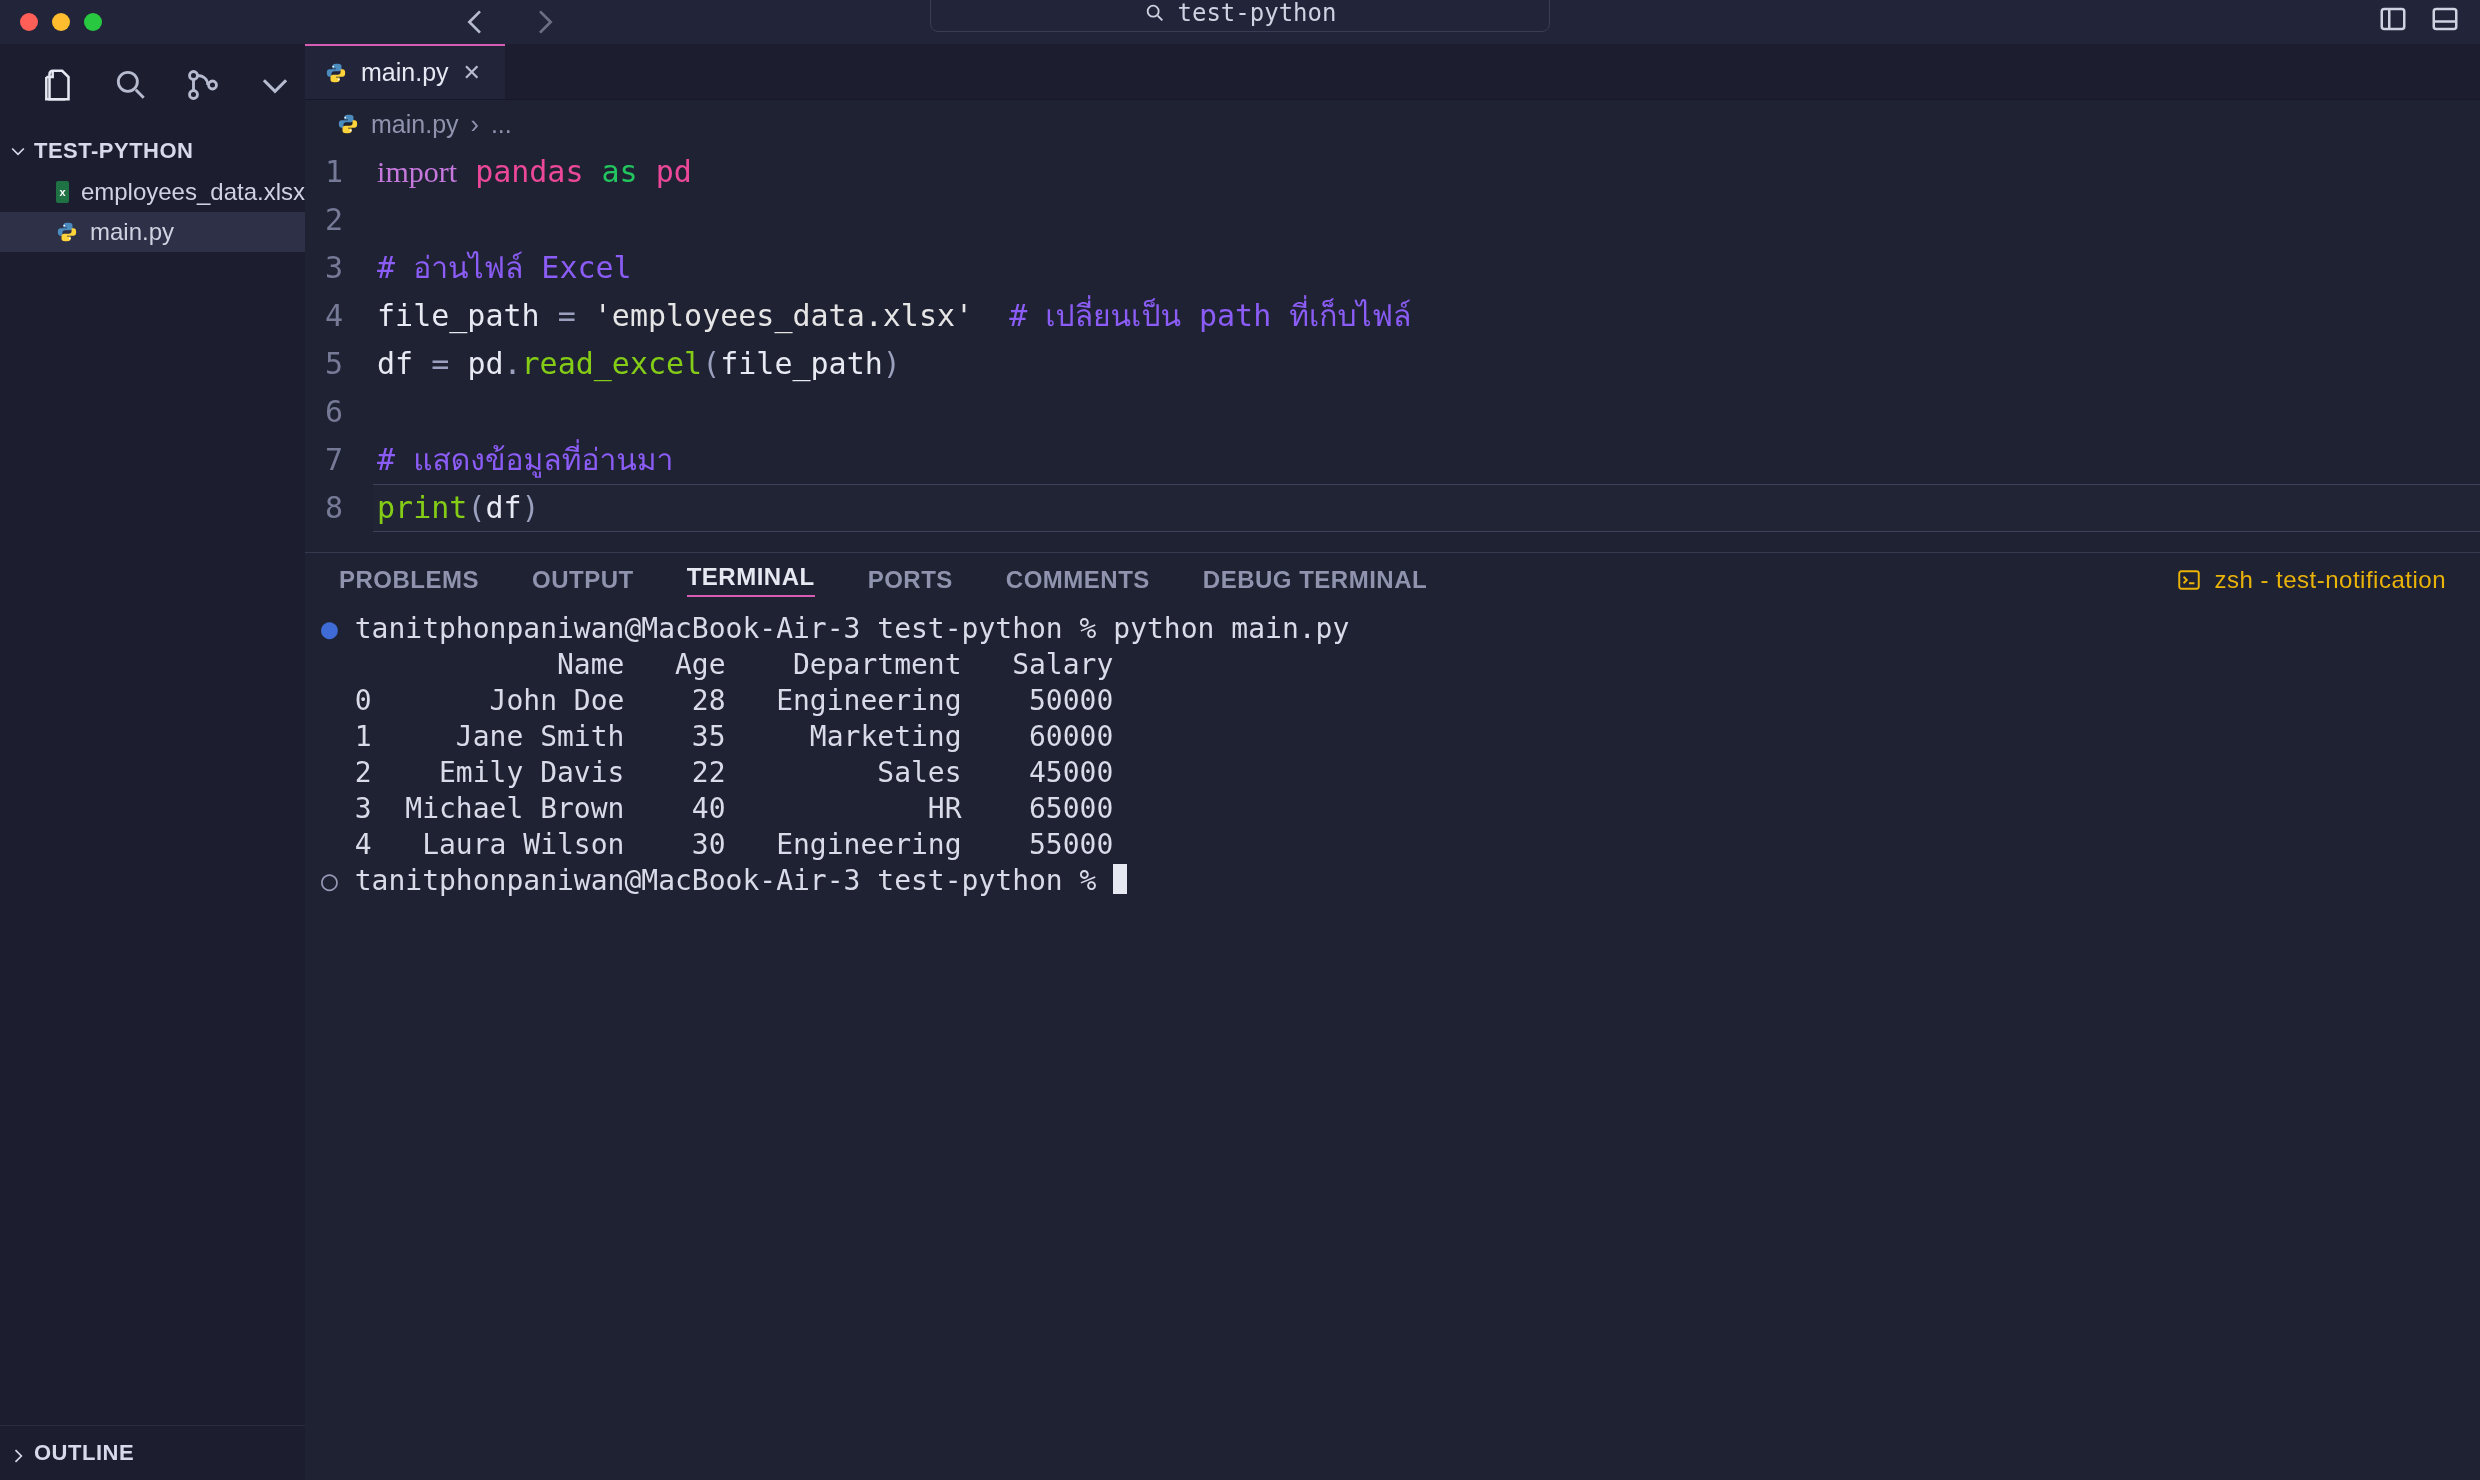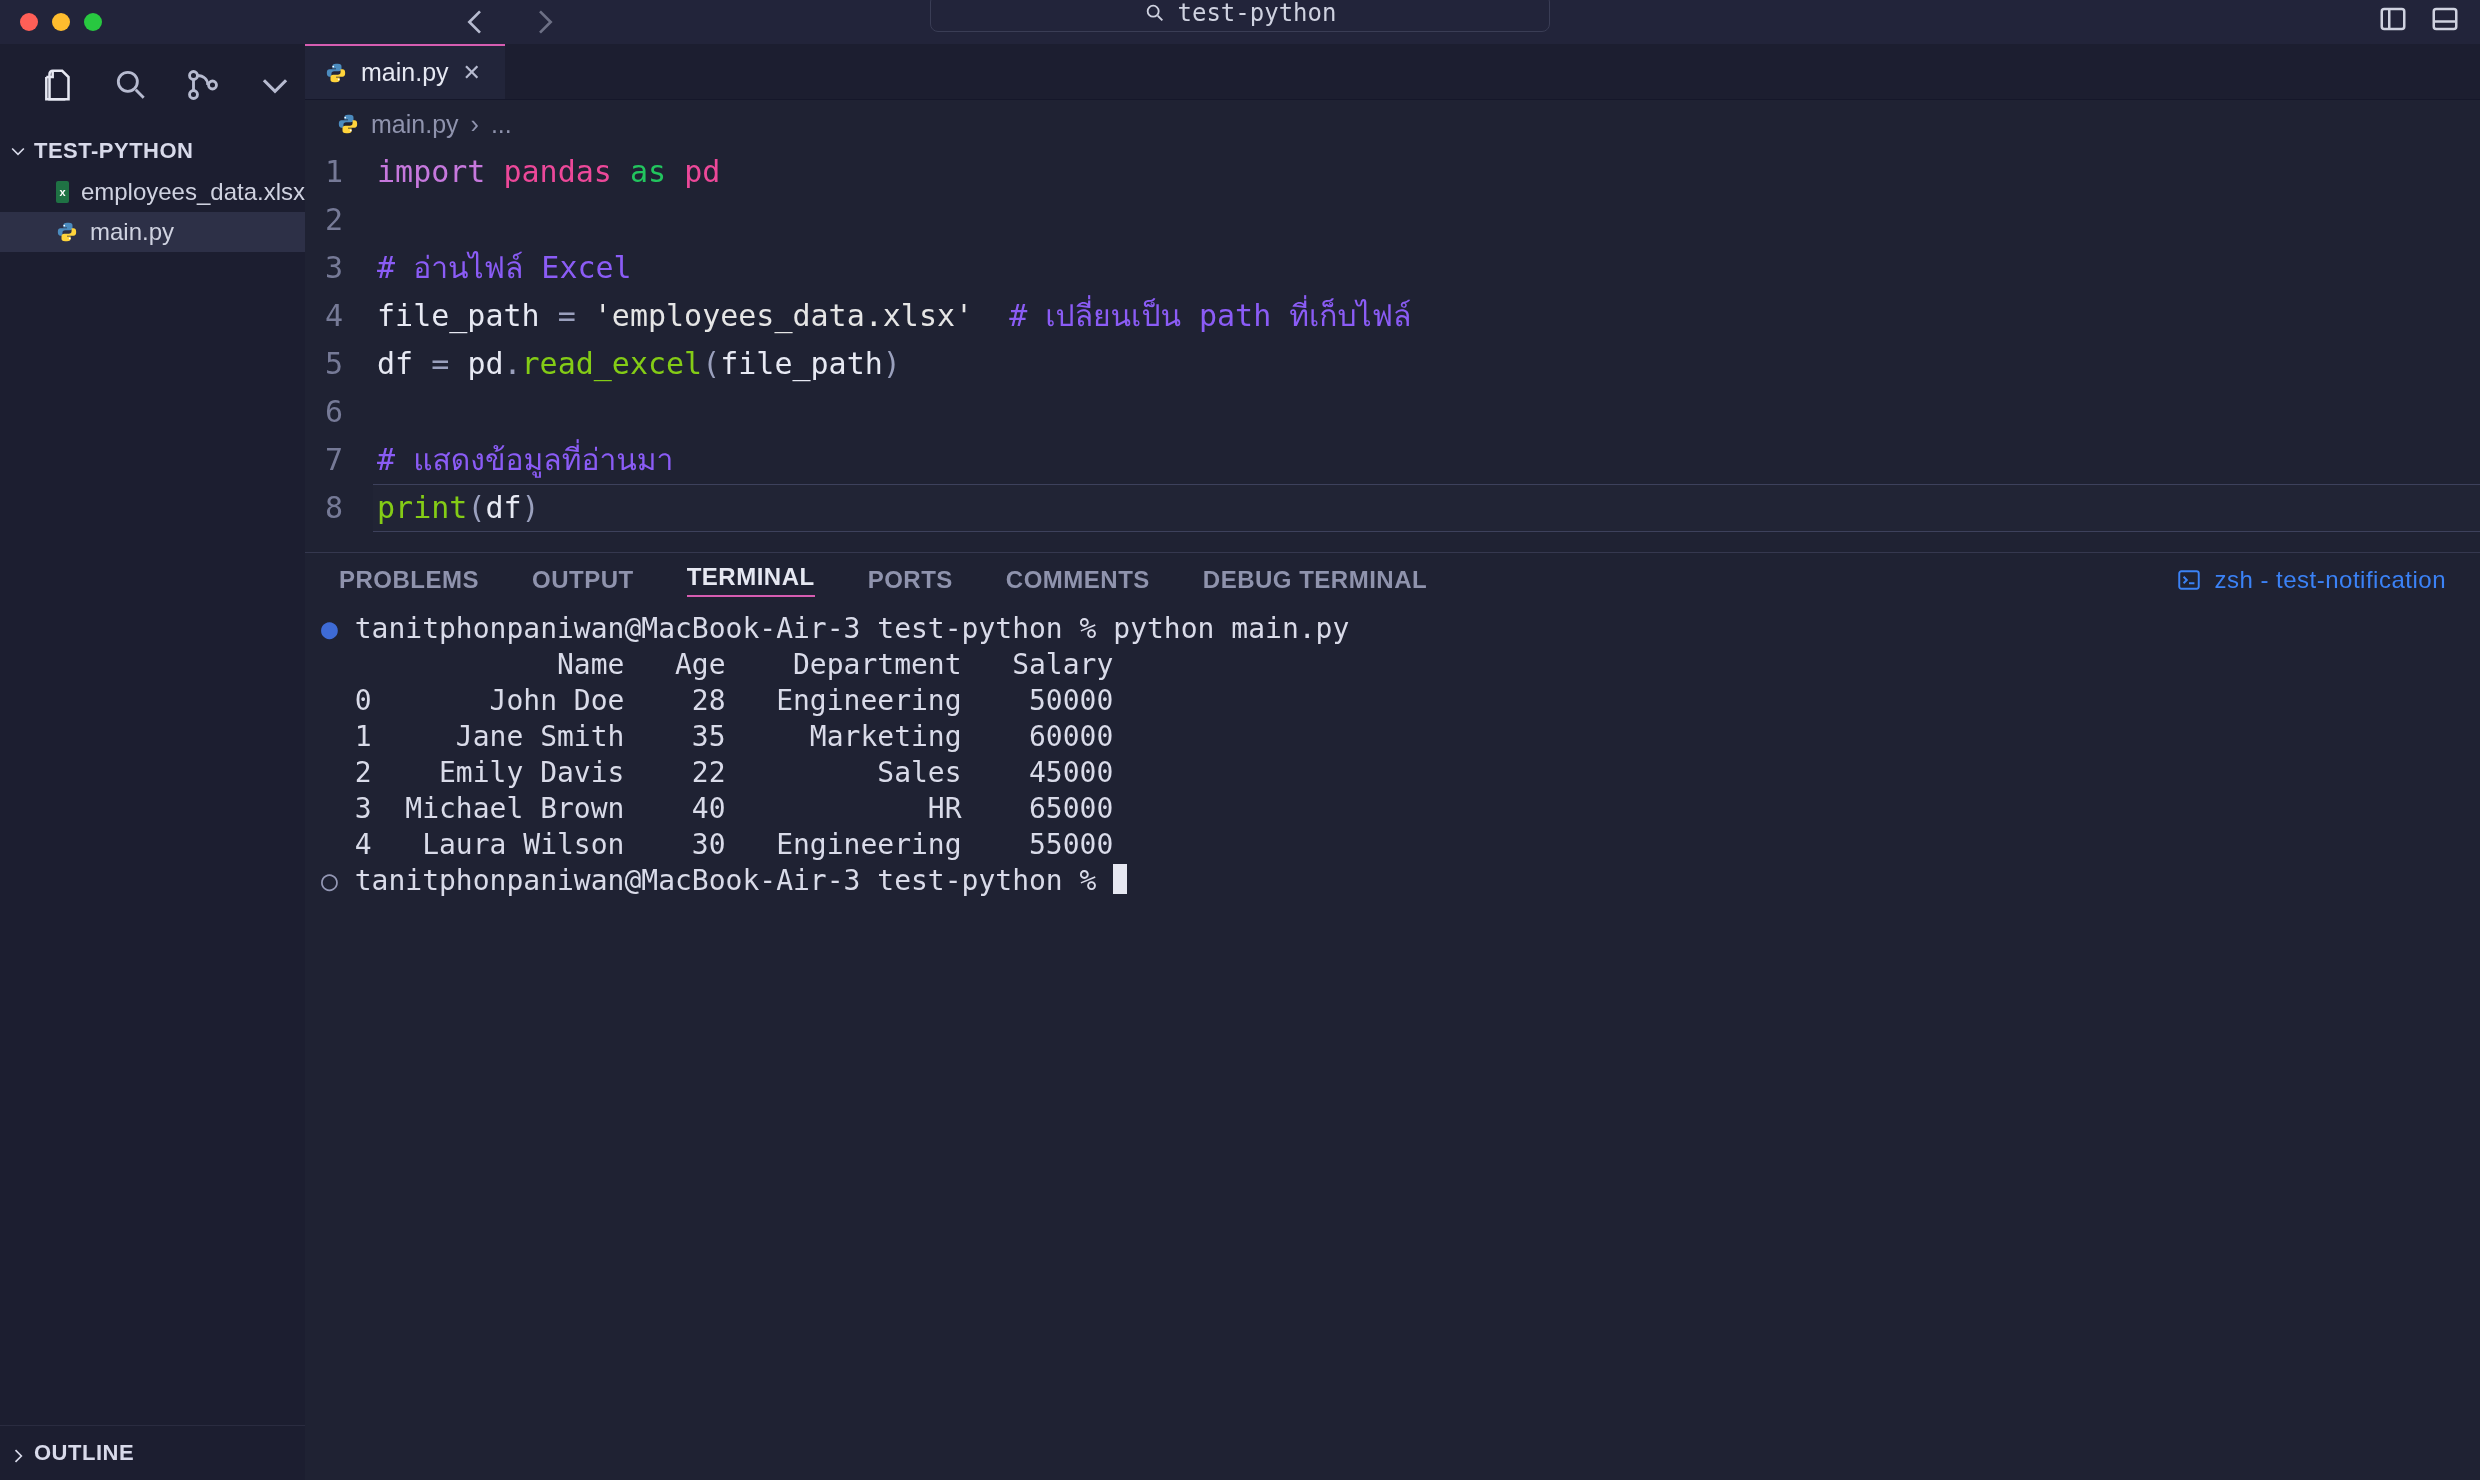--- a/index.html
+++ b/index.html
@@ -119,21 +119,21 @@
   }
   .gutter {
     text-align:right; color:#767a97; padding-right:34px; user-select:none;
   }
   .codebody { flex:1; position:relative; }
   .hl-line {
     position:absolute; left:-4px; right:0; height:48px;
     border:1px solid #3d415c; border-left:none; border-right:none;
     background:rgba(255,255,255,0.01);
   }
-  .tok-kw { color:#c678dd; }
+  .tok-kw { color:#c678dd;font-family:Liberation Serif, serif; }
   .tok-kw2 { color:#22c55e; }
   .tok-mod { color:#ec4899; }
   .tok-str { color:#e5e5e5; }
   .tok-op { color:#9aa0bd; }
   .tok-cm { color:#8b5cf6; }
   .tok-fn { color:#84cc16; }
   .tok-id { color:#e7e9f3; }
   
   .panel-wrap {
     flex:1; display:flex; flex-direction:column;
@@ -142,21 +142,21 @@
   }
   .panel-tabs {
     display:flex; align-items:center; gap:53px; padding:10px 34px;
     font-family:-apple-system,sans-serif; font-size:24px; letter-spacing:0.5px;
     color:#8f93ad;
   }
   .ptab { cursor:pointer; font-weight:600; }
   .ptab.active { color:#e6e8f2; border-bottom:2px solid #d65db1; padding-bottom:4px;}
   .term-info {
     margin-left:auto; display:flex; align-items:center; gap:12px;
-    color:#3b82f6; font-size:24px;
+    color:#eab308; font-size:24px;
   }
   .term-info svg{width:26px;height:26px;}
   .terminal {
     flex:1; padding:4px 16px 10px 16px; overflow:hidden;
     font-family:"Menlo","Consolas",monospace; font-size:28px; line-height:36px;
     color:#d9dbe9; white-space:pre;
   }
   .bullet { color:#3e6bd6; }
   .ghost { color:#9498b5;}
   .cursor-block {

